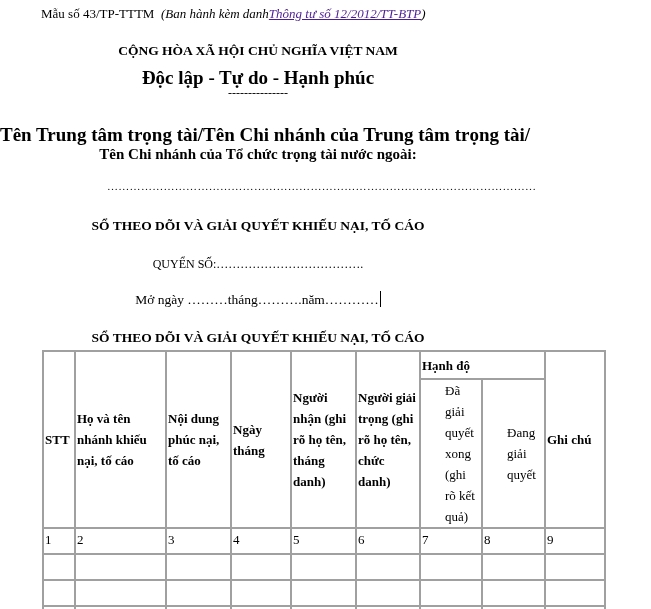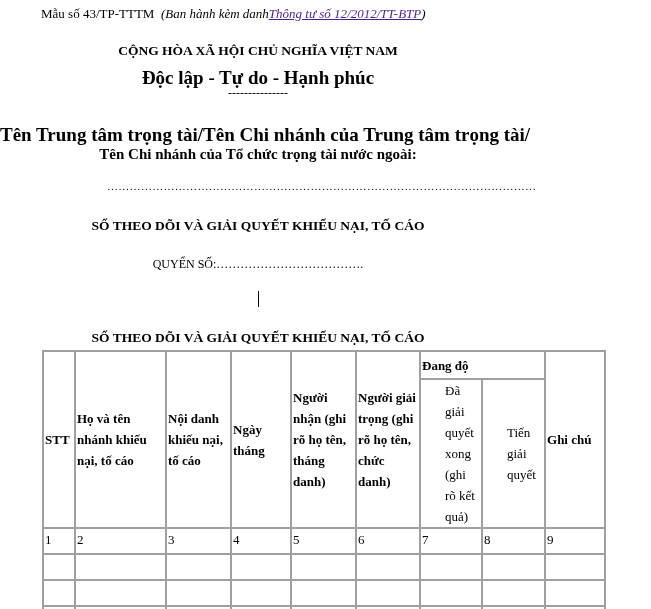--- a/index.html
+++ b/index.html
@@ -59,50 +59,50 @@
 <div class="abs center bold t1">CỘNG HÒA XÃ HỘI CHỦ NGHĨA VIỆT NAM</div>
 <div class="abs center bold t2">Độc lập - Tự do - Hạnh phúc</div>
 <div class="abs center t3">---------------</div>
 
 <div class="abs center bold t4">Tên Trung tâm trọng tài/Tên Chi nhánh của Trung tâm trọng tài/</div>
 <div class="abs center bold t5">Tên Chi nhánh của Tổ chức trọng tài nước ngoài:</div>
 <div class="abs dots">……………………………………………………………………………………………………………</div>
 
 <div class="abs center bold t6">SỔ THEO DÕI VÀ GIẢI QUYẾT KHIẾU NẠI, TỐ CÁO</div>
 <div class="abs center t7">QUYỂN SỐ:……………………………….</div>
-<div class="abs center t8"><span class="cursor"></span></div>
+<div class="abs center t8"><span>Mở ngày ………tháng……….năm…………</span><span class="cursor"></span></div>
 
 <div class="abs center bold t9">SỔ THEO DÕI VÀ GIẢI QUYẾT KHIẾU NẠI, TỐ CÁO</div>
 
 <table class="log">
   <colgroup>
     <col style="width:32px">
     <col style="width:91px">
     <col style="width:65px">
     <col style="width:60px">
     <col style="width:65px">
     <col style="width:64px">
     <col style="width:62px">
     <col style="width:63px">
     <col style="width:60px">
   </colgroup>
   <tbody>
       <tr style="height:28px">
     <td rowspan="2" class="hdr">STT</td>
     <td rowspan="2" class="hdr">Họ và tên nhánh khiếu nại, tố cáo</td>
-    <td rowspan="2" class="hdr">Nội danh khiếu nại, tố cáo</td>
+    <td rowspan="2" class="hdr">Nội dung phúc nại, tố cáo</td>
     <td rowspan="2" class="hdr">Ngày tháng</td>
     <td rowspan="2" class="hdr">Người nhận (ghi rõ họ tên, tháng danh)</td>
     <td rowspan="2" class="hdr">Người giải trọng (ghi rõ họ tên, chức danh)</td>
-    <td colspan="2" class="hdr">Đang độ</td>
+    <td colspan="2" class="hdr">Hạnh độ</td>
     <td rowspan="2" class="hdr">Ghi chú</td>
   </tr>
   <tr style="height:89px">
     <td class="norm">Đã giải quyết xong (ghi rõ kết quả)</td>
-    <td class="norm">Tiến giải quyết</td>
+    <td class="norm">Đang giải quyết</td>
   </tr>
   <tr class="numrow">
     <td>1</td>
     <td>2</td>
     <td>3</td>
     <td>4</td>
     <td>5</td>
     <td>6</td>
     <td>7</td>
     <td>8</td>

